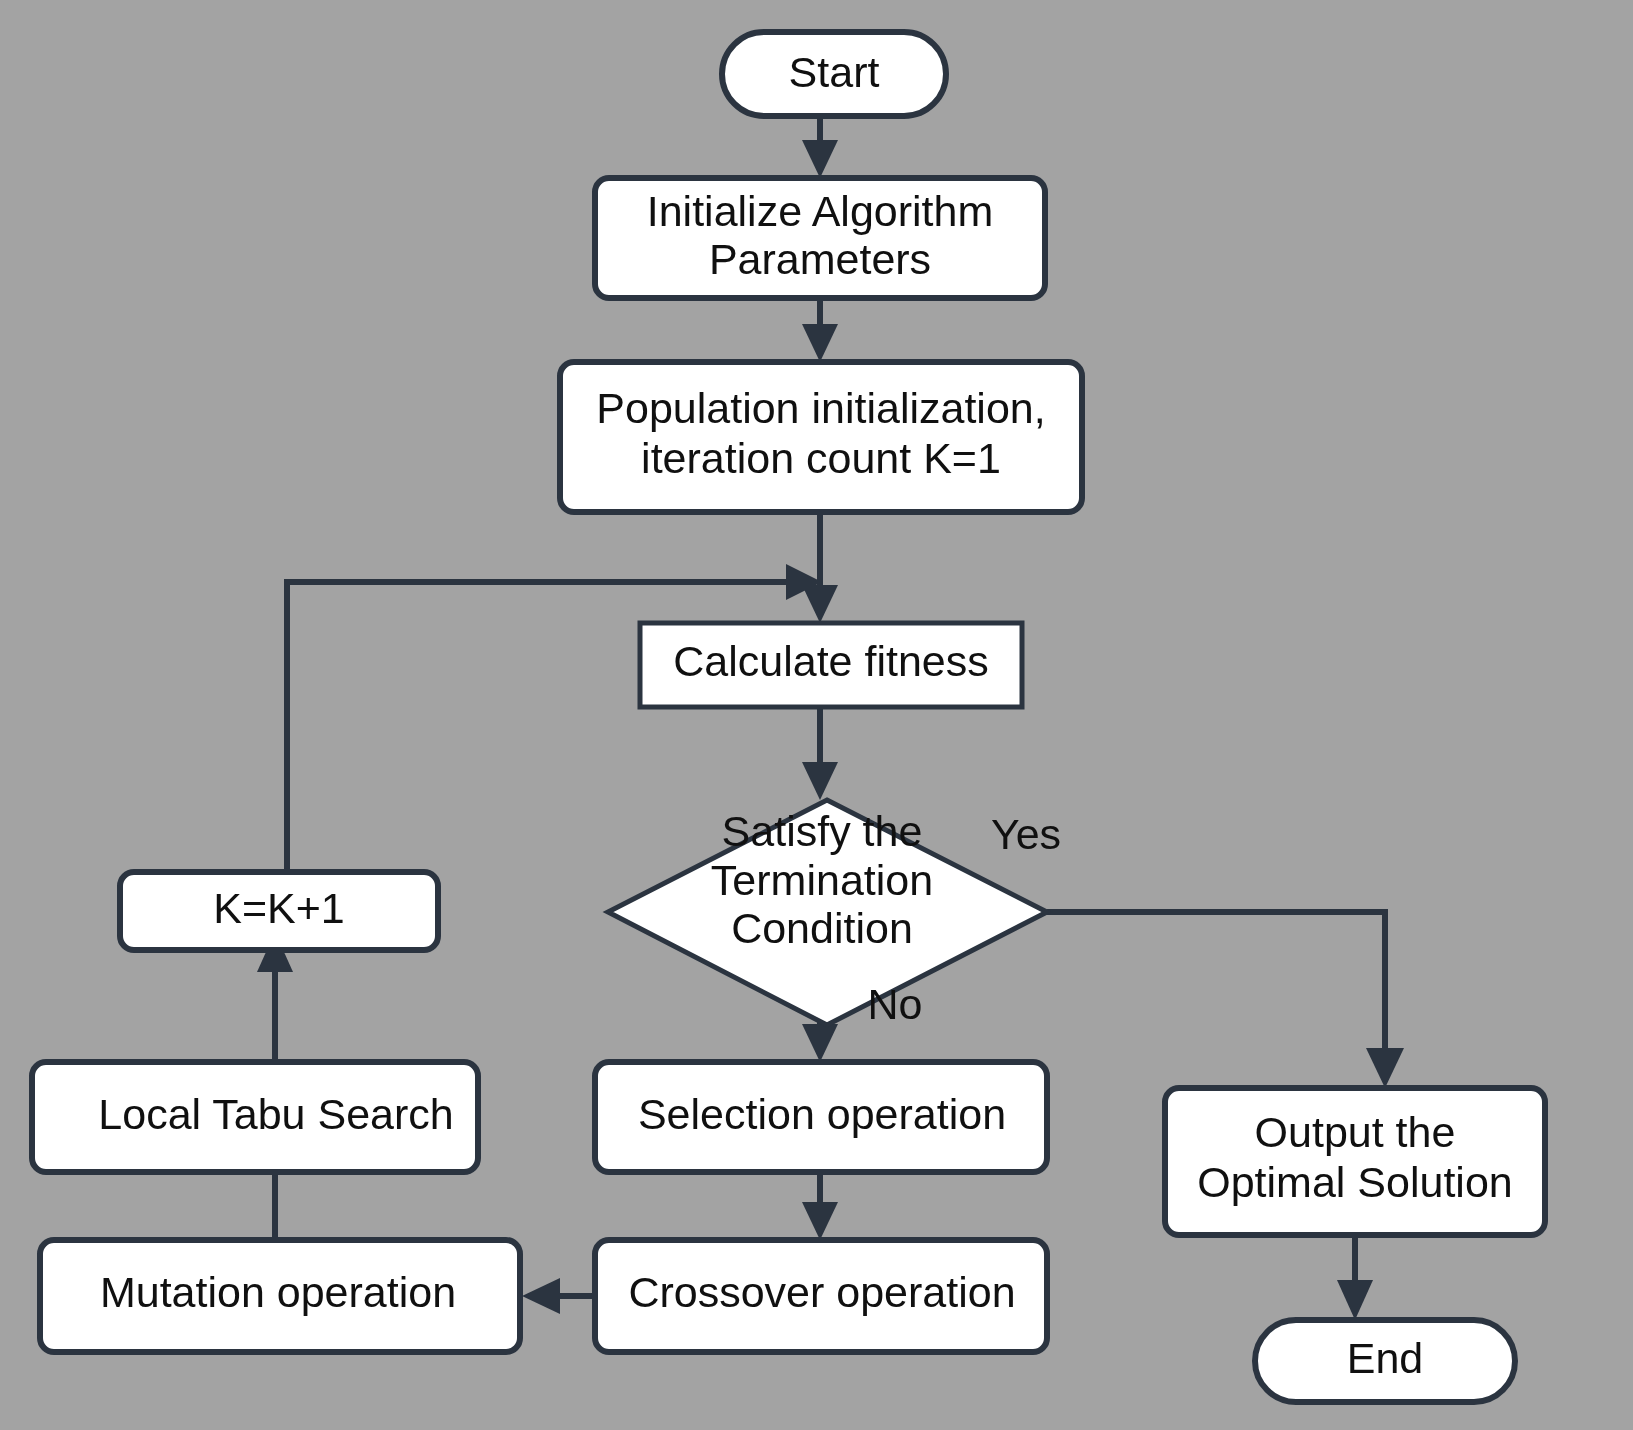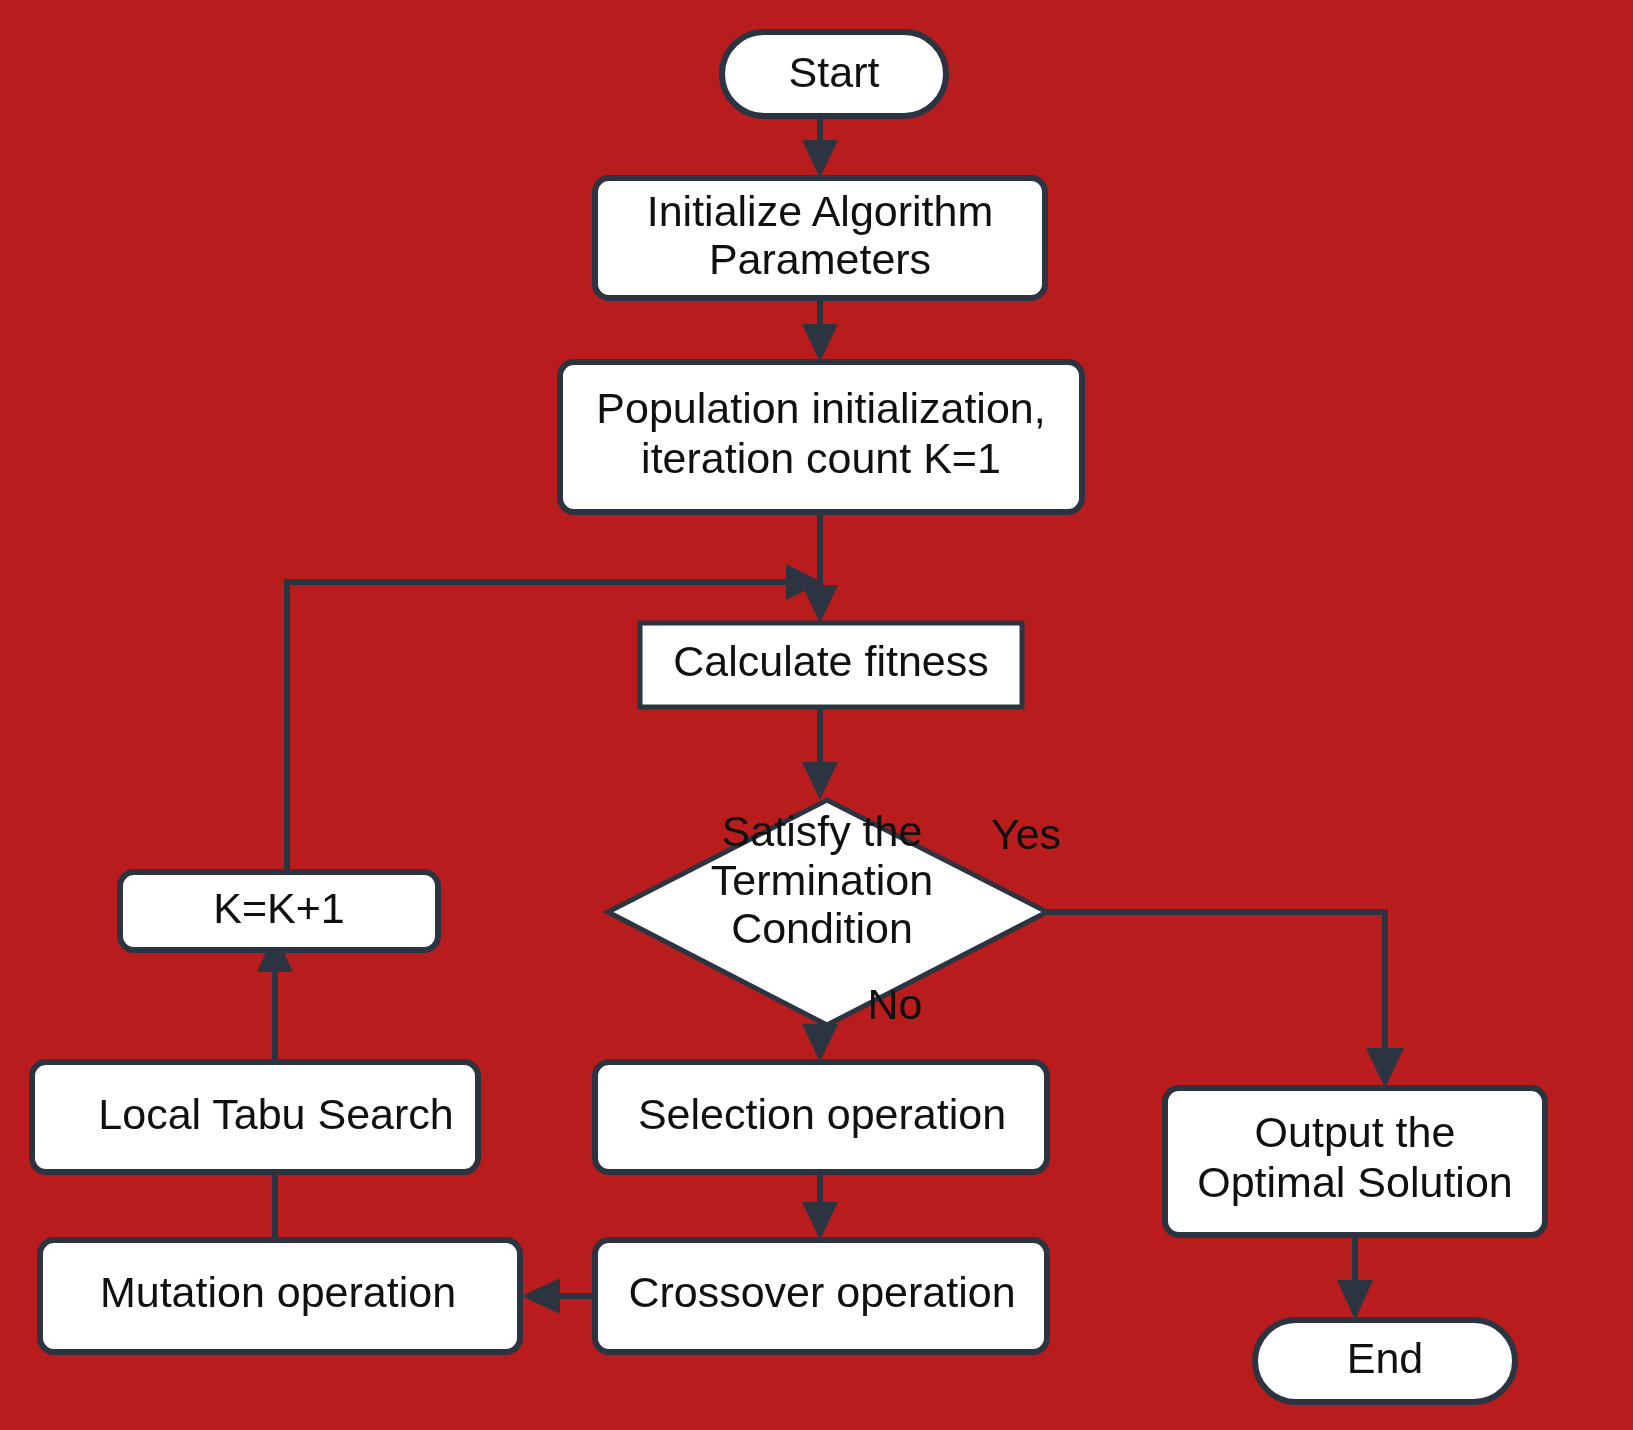--- a/index.html
+++ b/index.html
@@ -8,21 +8,21 @@
     padding: 0;
     background: #ffffff;
   }
   body {
     font-family: "Liberation Sans", sans-serif;
   }
   #stage {
     position: relative;
     width: 1633px;
     height: 1430px;
-    background: #b91c1c;
+    background: #a3a3a3;
     overflow: hidden;
   }
   #flow-svg {
     position: absolute;
     left: 0;
     top: 0;
     width: 1633px;
     height: 1430px;
   }
   .node-text {

